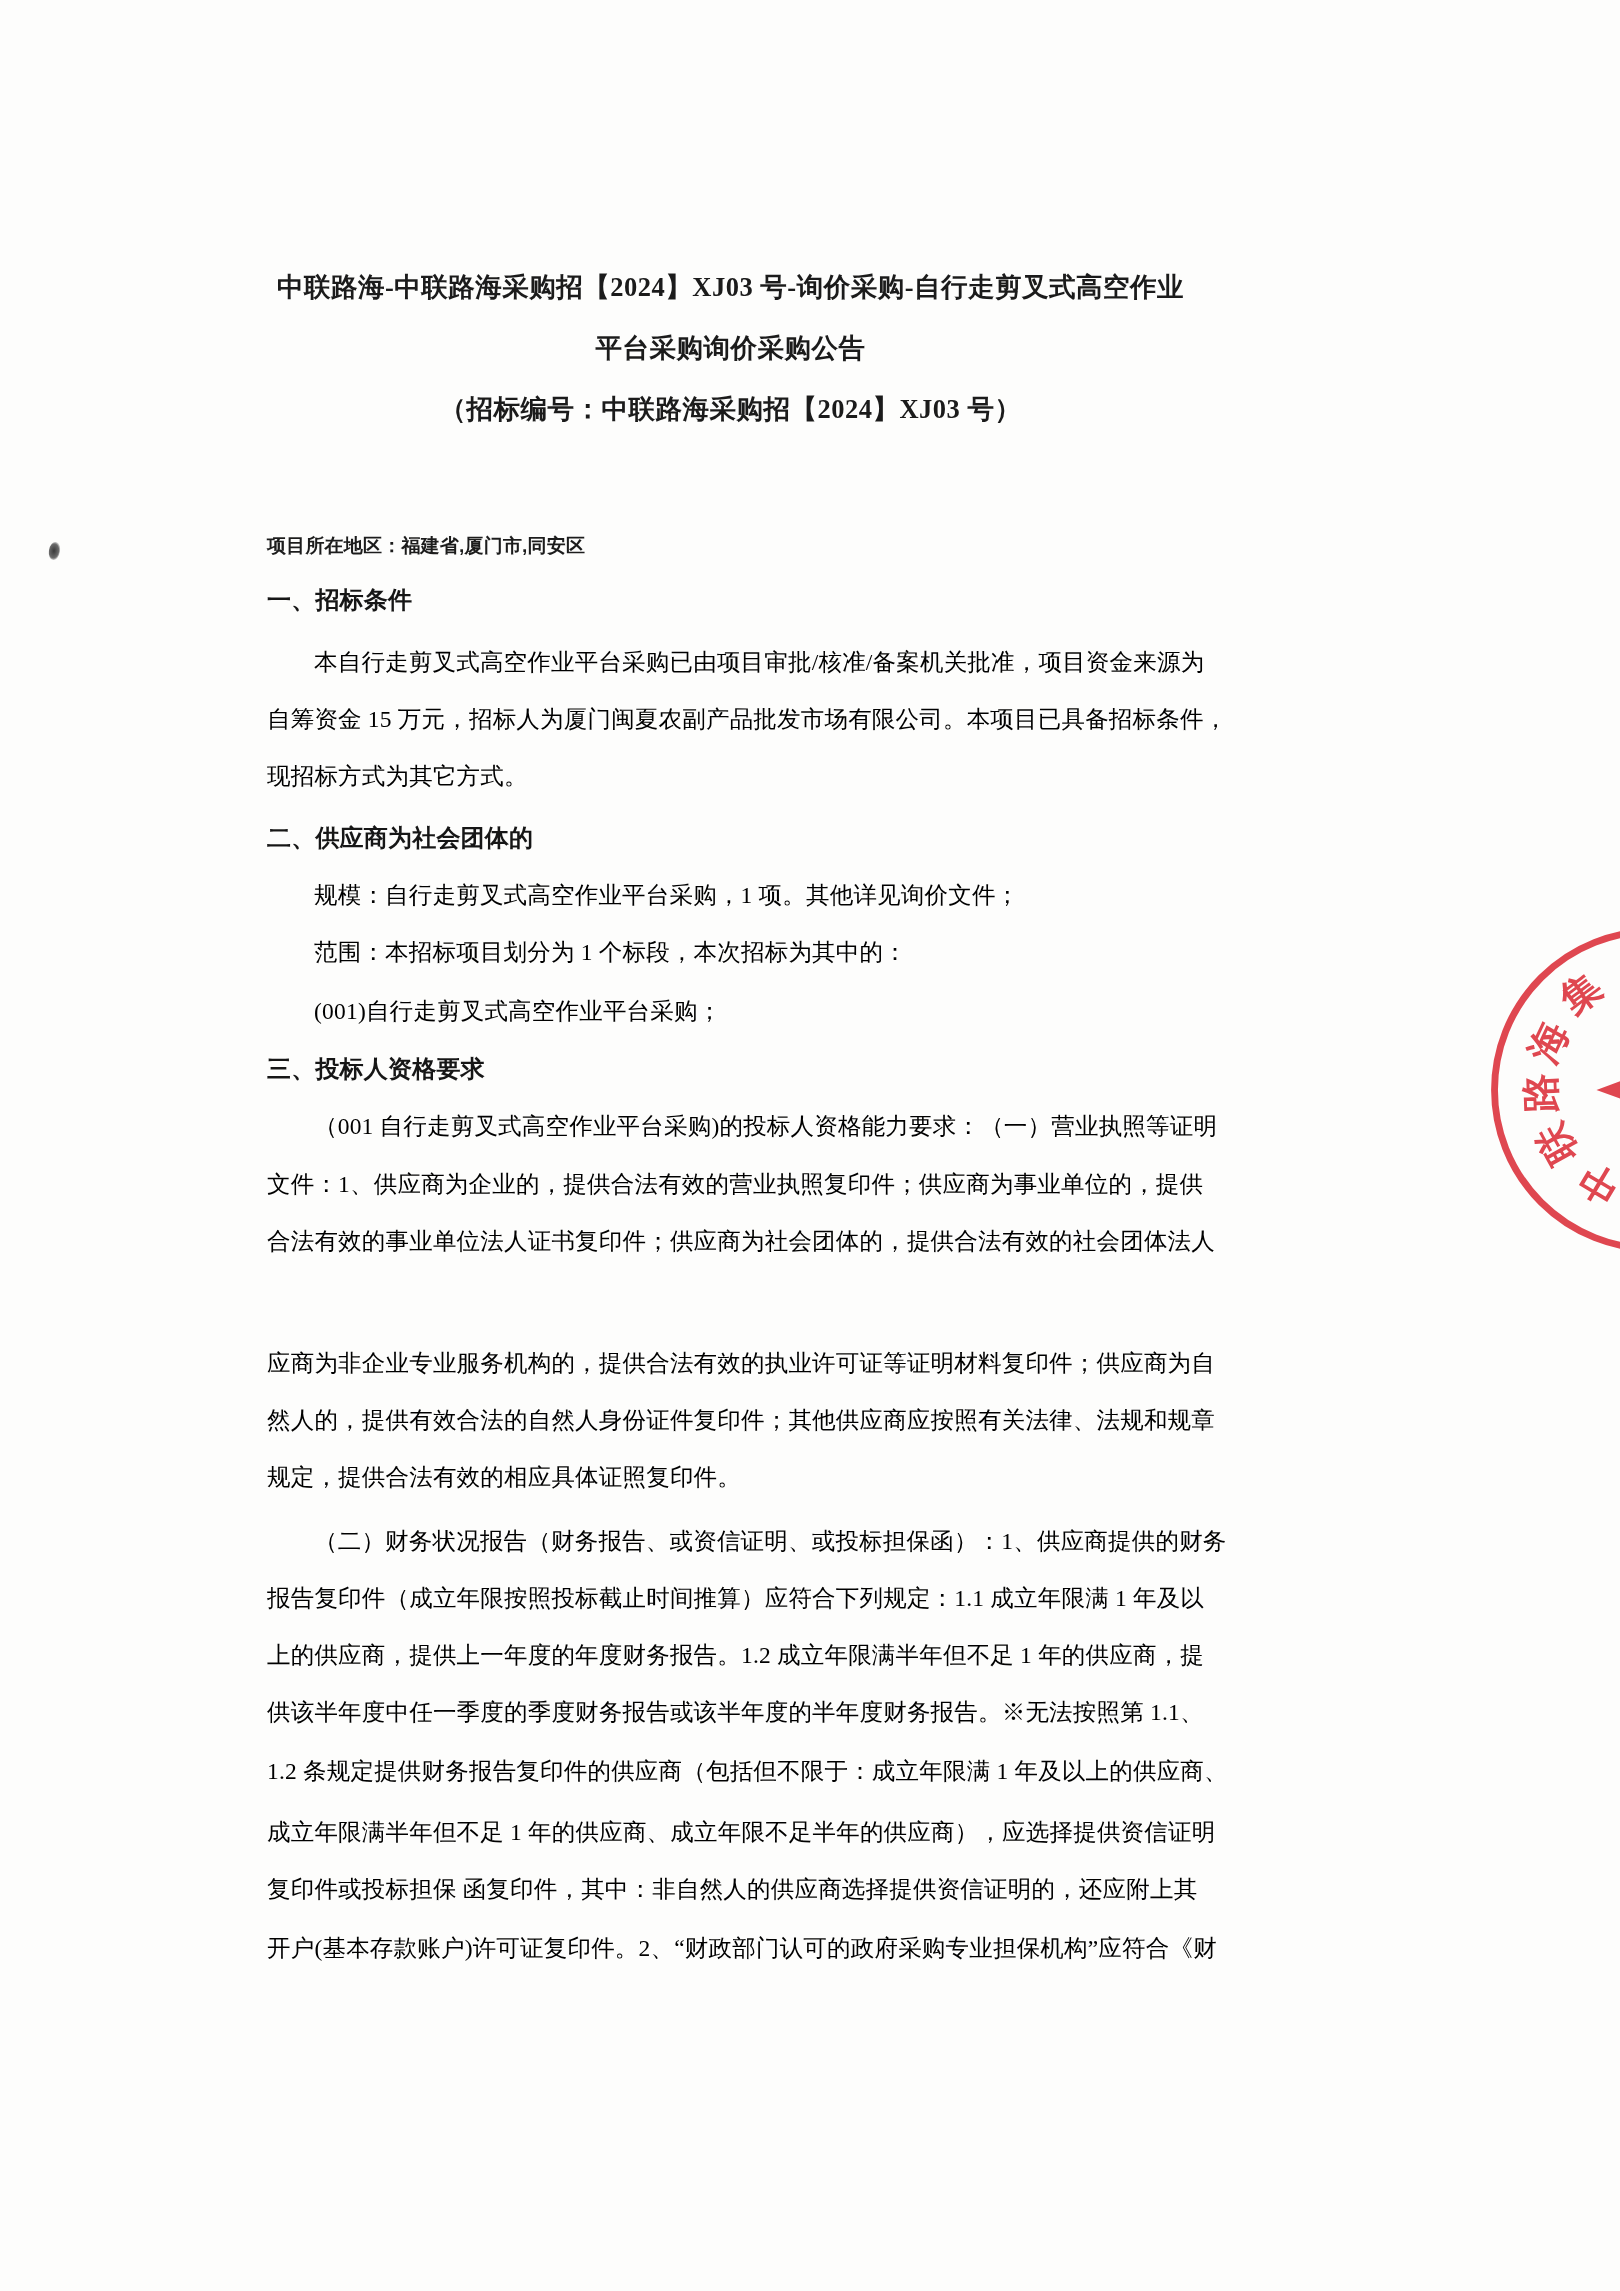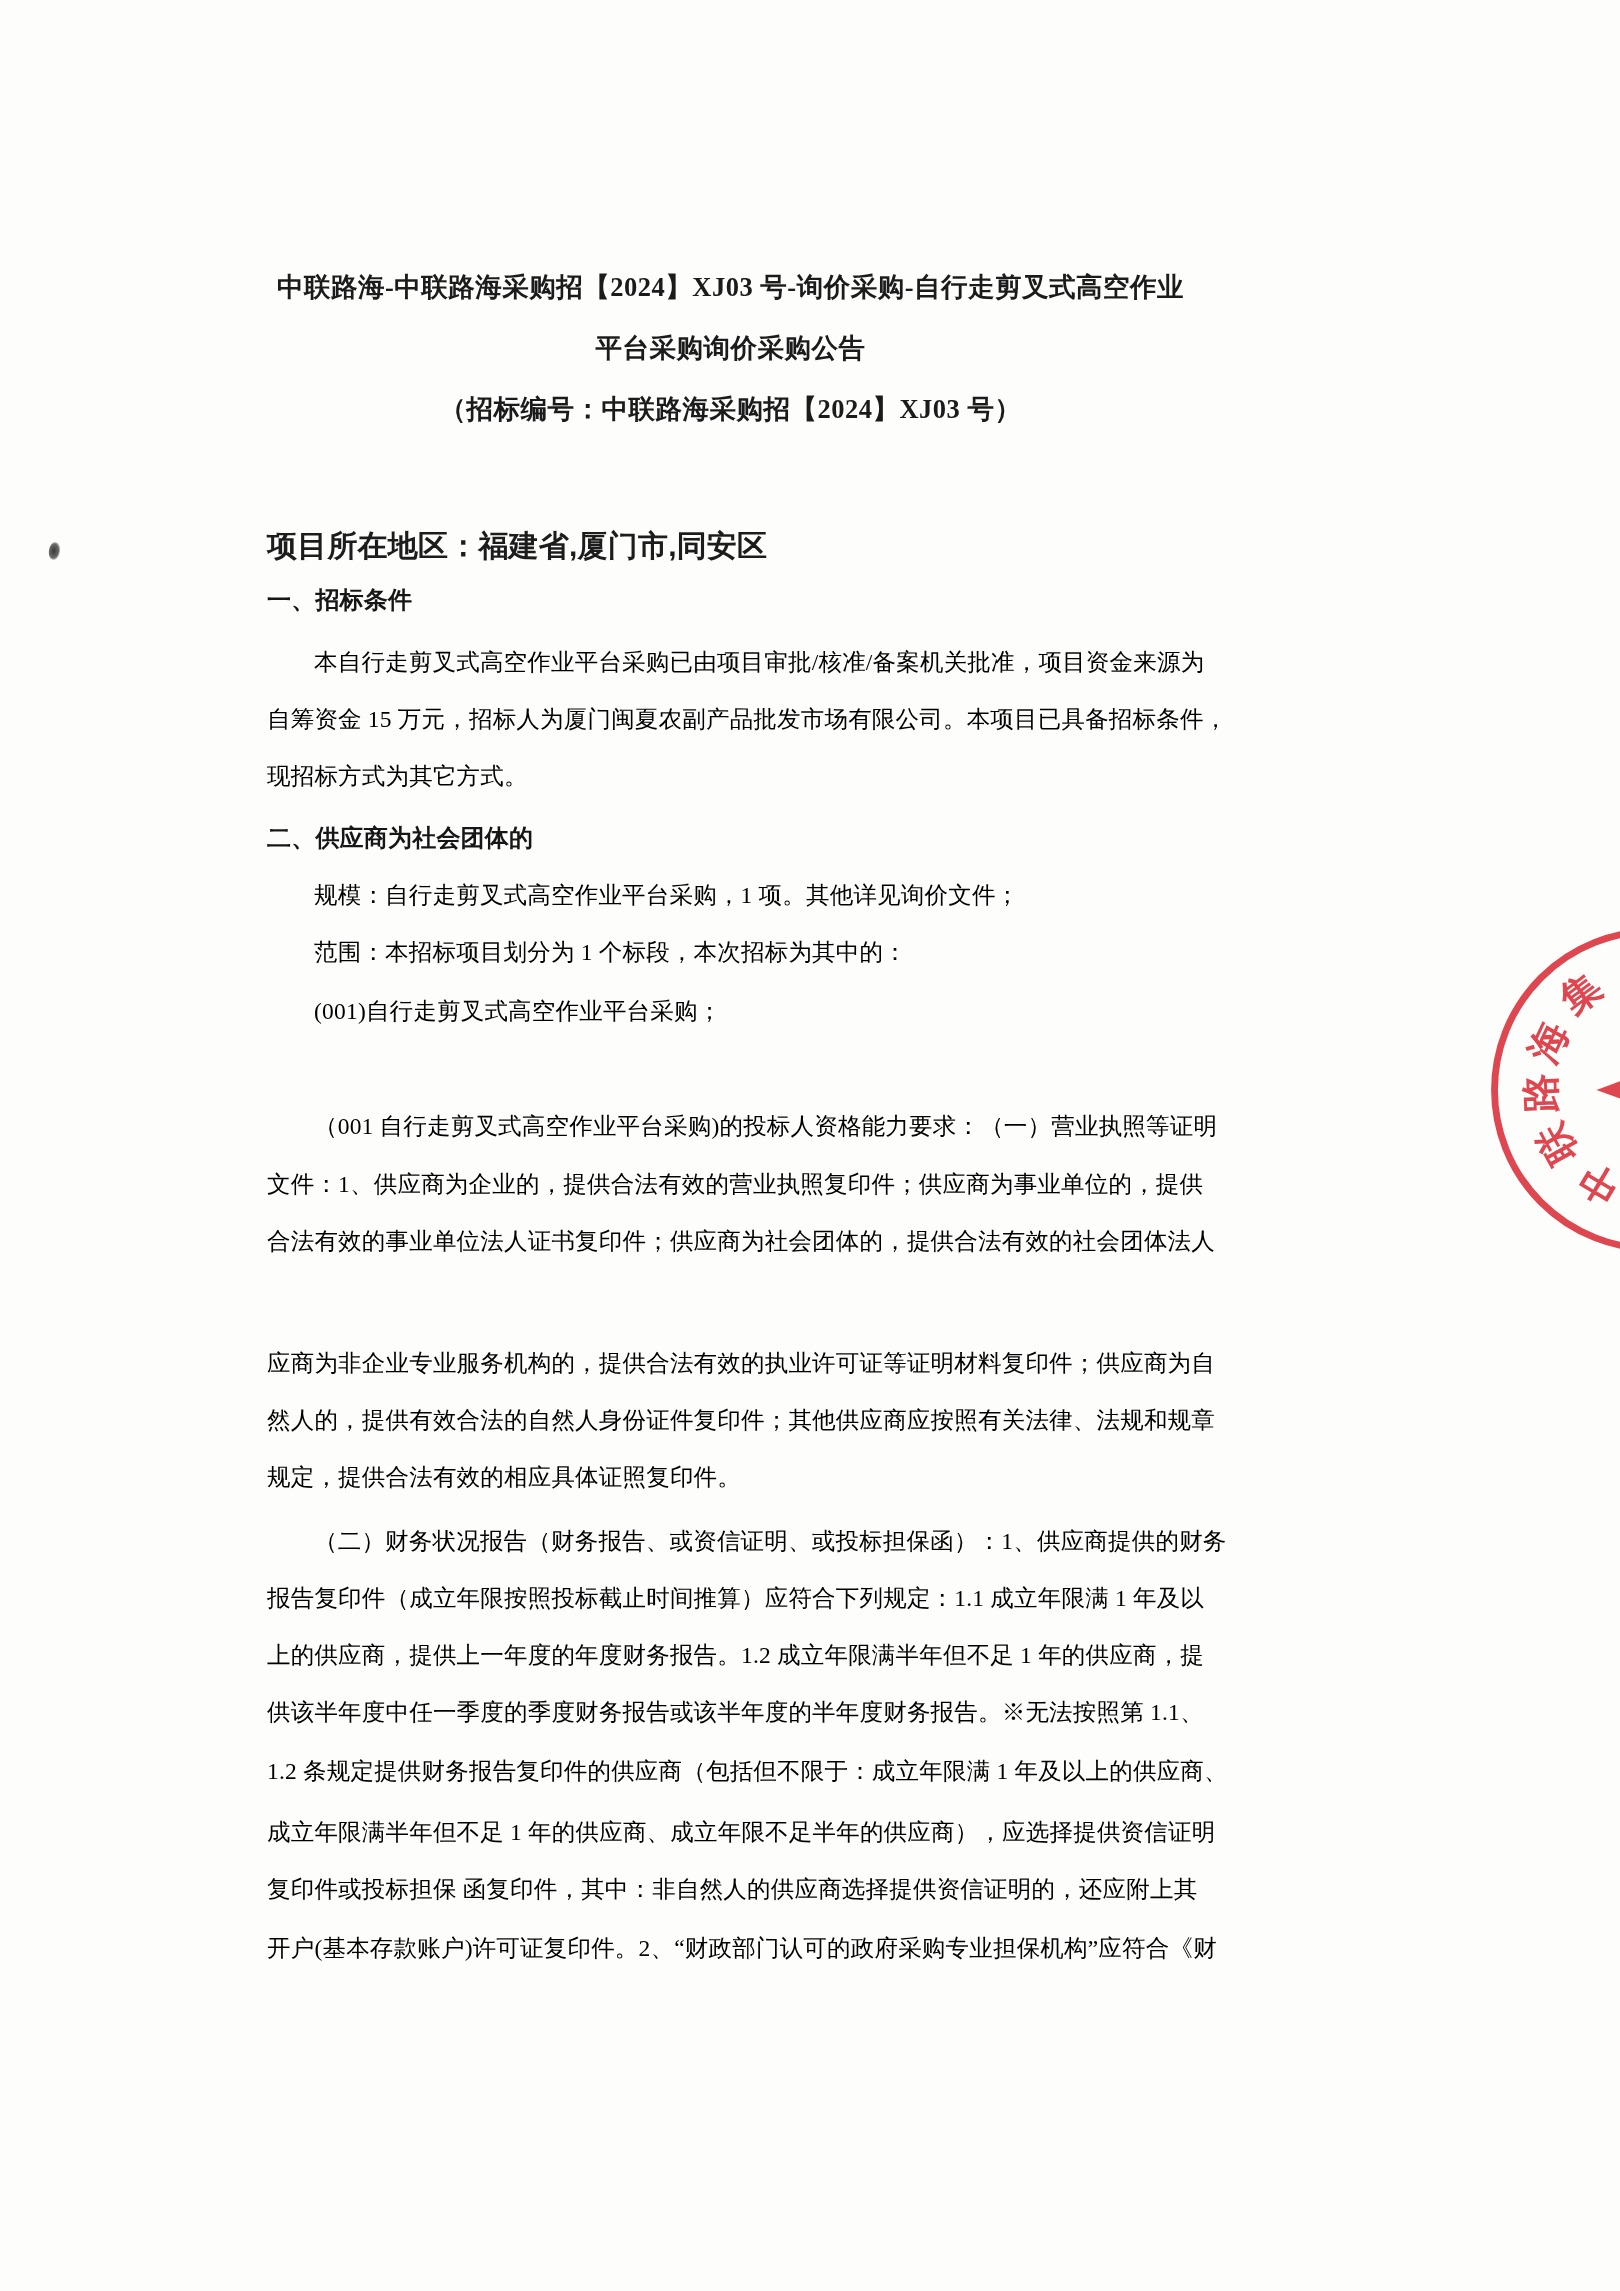--- a/index.html
+++ b/index.html
@@ -27,21 +27,21 @@
     font-size:26.5px;
     font-weight:700;
     text-align:center;
     color:#1b1b1b;
     letter-spacing:0.5px;
     font-family:"Liberation Serif", serif;
   }
   .loc-line{
     font-family:"Liberation Sans", sans-serif;
     font-weight:600;
-    font-size:30px;
+    font-size:19px;
     color:#1c1c1c;
   }
   .heading{
     font-family:"Liberation Sans", sans-serif;
     font-weight:700;
     font-size:24px;
     color:#161616;
   }
   .indent{ text-indent:47px; }
   .ink-speck{
@@ -78,20 +78,21 @@
   <div class="line heading" style="top:584px">一、招标条件</div>
   <div class="line indent" style="top:647px">本自行走剪叉式高空作业平台采购已由项目审批/核准/备案机关批准，项目资金来源为</div>
   <div class="line" style="top:704px">自筹资金 15 万元，招标人为厦门闽夏农副产品批发市场有限公司。本项目已具备招标条件，</div>
   <div class="line" style="top:761px">现招标方式为其它方式。</div>
 
   <div class="line heading" style="top:822px">二、供应商为社会团体的</div>
   <div class="line indent" style="top:880px">规模：自行走剪叉式高空作业平台采购，1 项。其他详见询价文件；</div>
   <div class="line indent" style="top:937px">范围：本招标项目划分为 1 个标段，本次招标为其中的：</div>
   <div class="line indent" style="top:996px">(001)自行走剪叉式高空作业平台采购；</div>
 
+  <div class="line heading" style="top:1053px">三、投标人资格要求</div>
   <div class="line indent" style="top:1111px">（001 自行走剪叉式高空作业平台采购)的投标人资格能力要求：（一）营业执照等证明</div>
   <div class="line" style="top:1169px">文件：1、供应商为企业的，提供合法有效的营业执照复印件；供应商为事业单位的，提供</div>
   <div class="line" style="top:1226px">合法有效的事业单位法人证书复印件；供应商为社会团体的，提供合法有效的社会团体法人</div>
   <div class="line" style="top:1348px">应商为非企业专业服务机构的，提供合法有效的执业许可证等证明材料复印件；供应商为自</div>
   <div class="line" style="top:1405px">然人的，提供有效合法的自然人身份证件复印件；其他供应商应按照有关法律、法规和规章</div>
   <div class="line" style="top:1462px">规定，提供合法有效的相应具体证照复印件。</div>
   <div class="line indent" style="top:1526px">（二）财务状况报告（财务报告、或资信证明、或投标担保函）：1、供应商提供的财务</div>
   <div class="line" style="top:1583px">报告复印件（成立年限按照投标截止时间推算）应符合下列规定：1.1 成立年限满 1 年及以</div>
   <div class="line" style="top:1640px">上的供应商，提供上一年度的年度财务报告。1.2 成立年限满半年但不足 1 年的供应商，提</div>
   <div class="line" style="top:1697px">供该半年度中任一季度的季度财务报告或该半年度的半年度财务报告。※无法按照第 1.1、</div>

